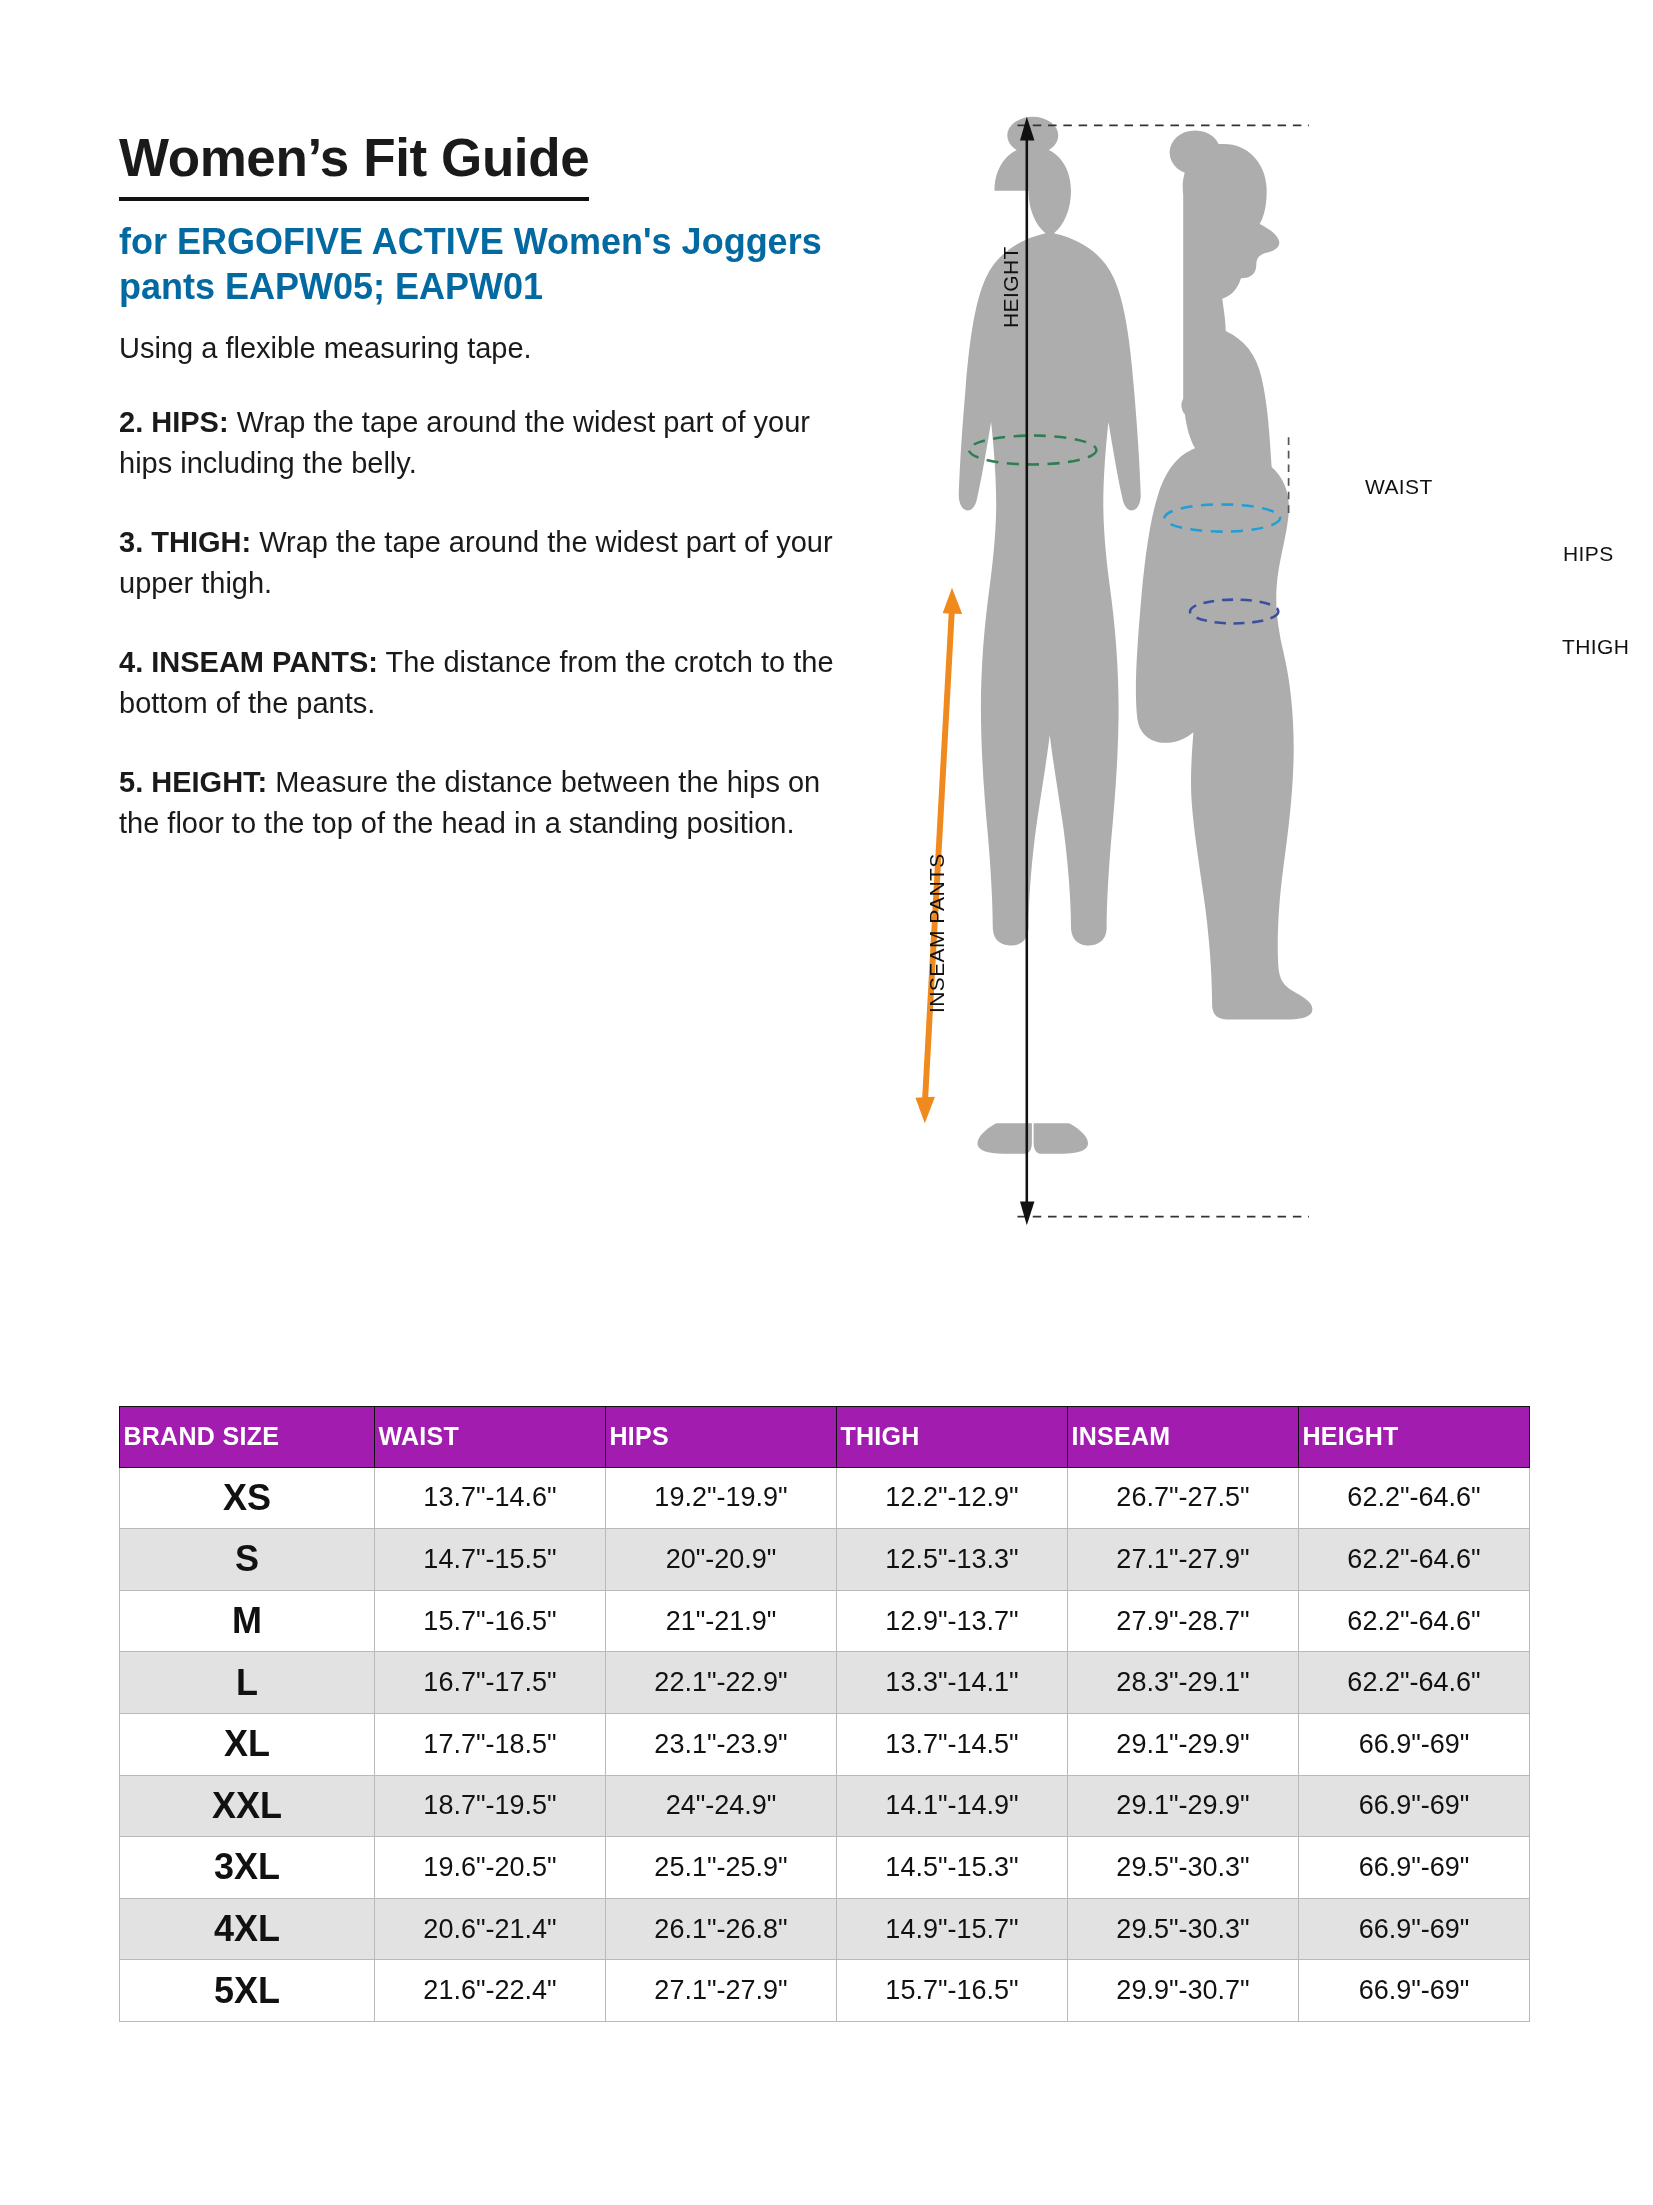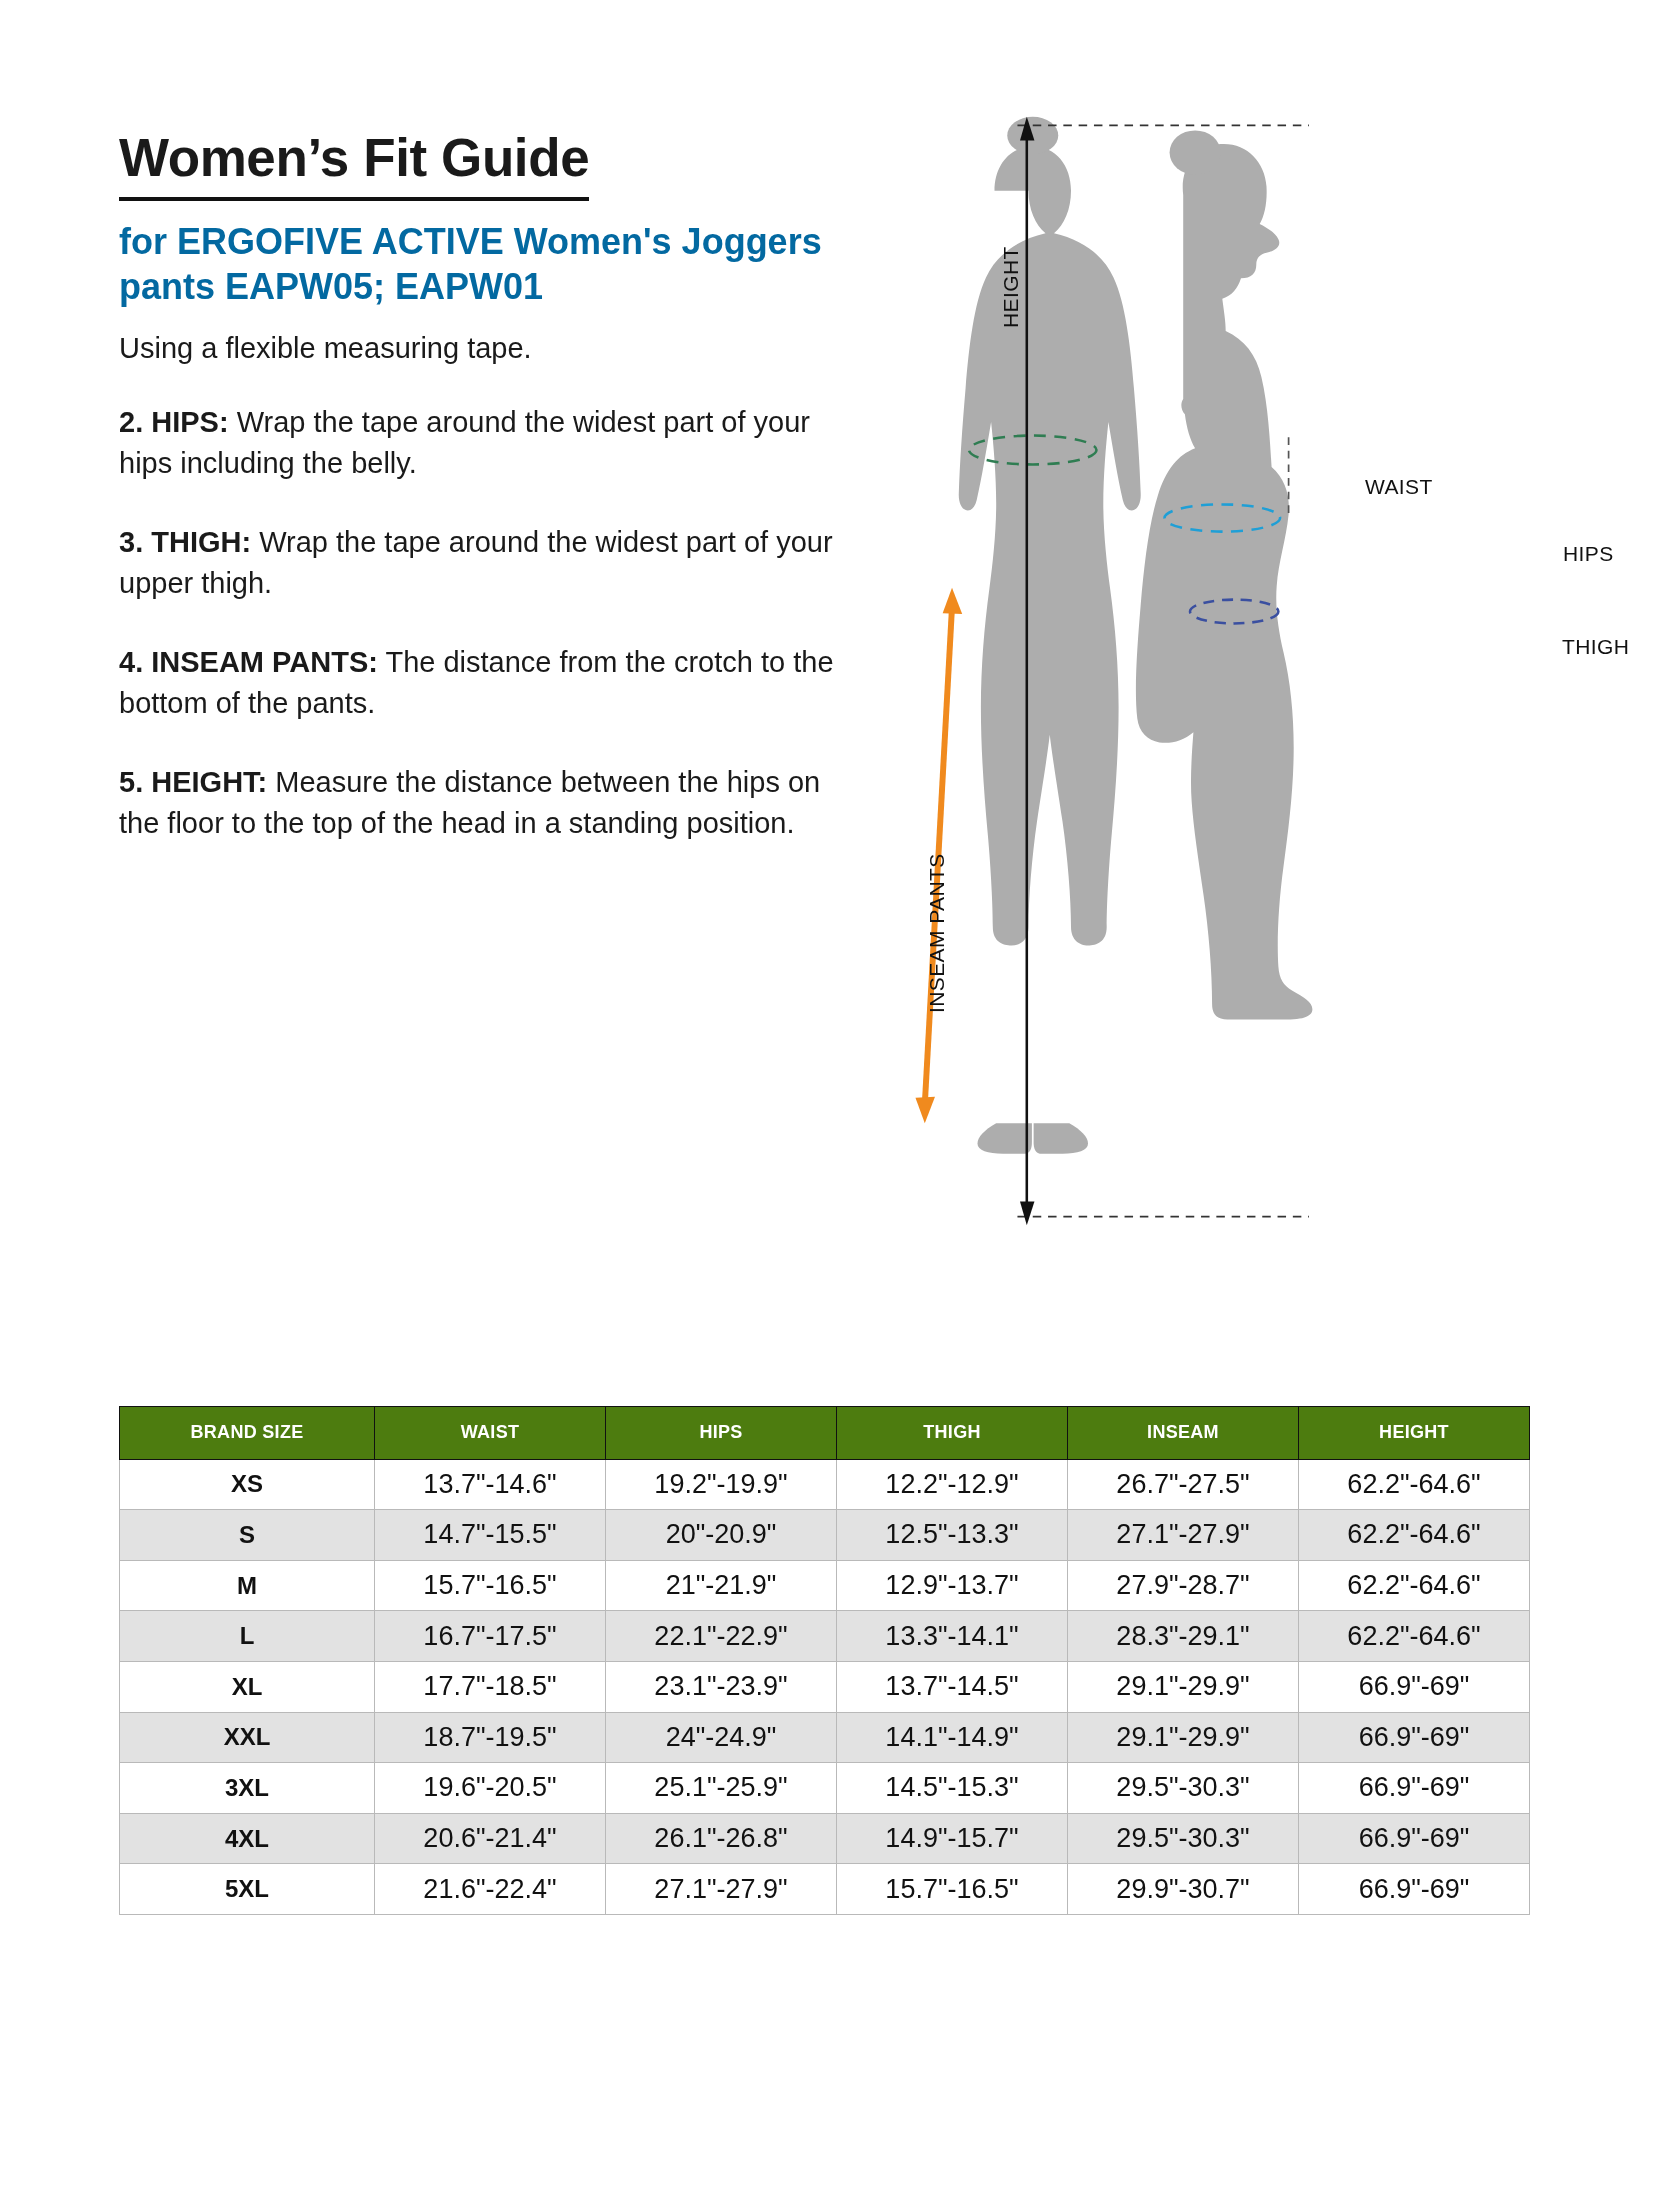--- a/index.html
+++ b/index.html
@@ -86,38 +86,38 @@
     left: 119px;
     top: 1406px;
     width: 1411px;
   }
   table.size-table {
     border-collapse: collapse;
     width: 1411px;
     table-layout: fixed;
   }
   table.size-table th {
-    background: #4d7c0f;
+    background: #a21caf;
     color: #ffffff;
-    font-size: 18px;
+    font-size: 25px;
     font-weight: bold;
     padding: 15.3px 3.4px;
-    text-align: center;
+    text-align: left;
     border: 0.8px solid #111111;
     letter-spacing: 0.3px;
   }
   table.size-table td {
     font-size: 27px;
     text-align: center;
     padding: 9.3px 3.4px;
     border: 0.8px solid #b9b9b9;
     color: #111;
   }
   table.size-table td.size-cell {
-    font-size: 24px;
+    font-size: 36px;
     font-weight: bold;
   }
   table.size-table tr.alt td {
     background: #e2e2e2;
   }
   table.size-table col.c0 { width: 255px; }
   table.size-table col.c1 { width: 231px; }
   table.size-table col.c2 { width: 231px; }
   table.size-table col.c3 { width: 231px; }
   table.size-table col.c4 { width: 231px; }

